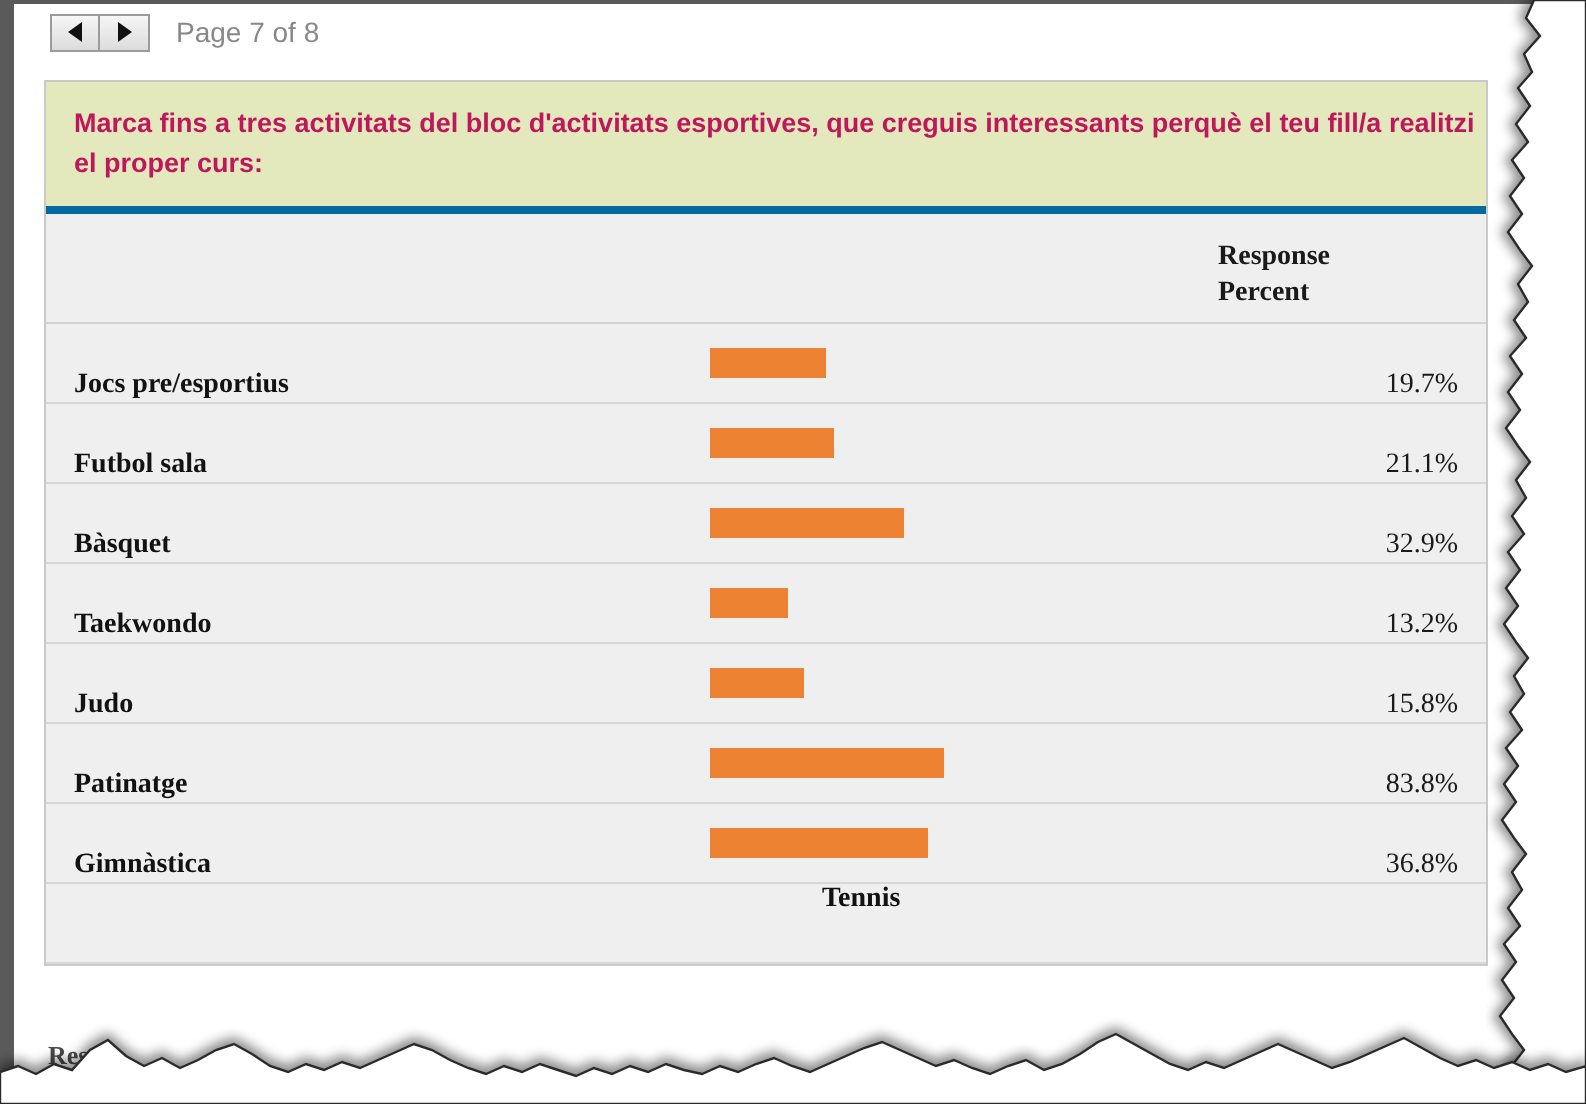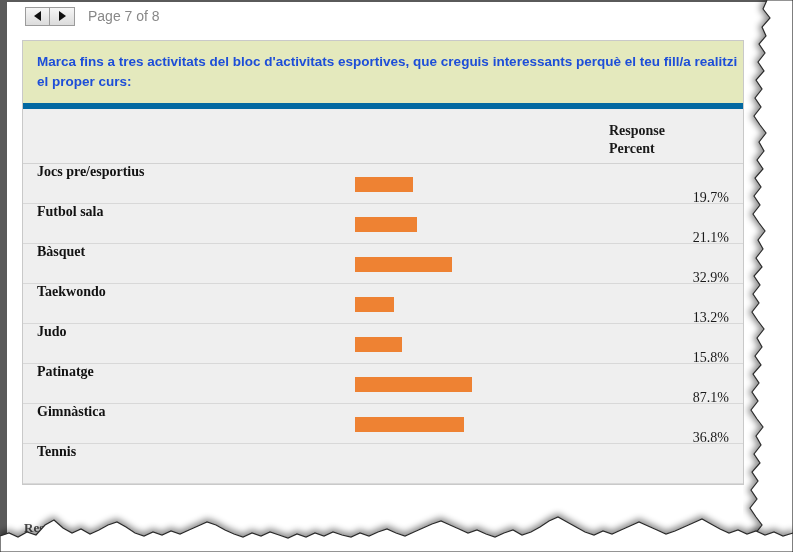--- a/index.html
+++ b/index.html
@@ -85,26 +85,26 @@
   #result-table {
     position: absolute;
     left: 22px;
     top: 40px;
     width: 722px;
     border: 1px solid #c9c9c9;
     background: #efefef;
   }
   #question-header {
     background: #e4e9bd;
-    border-bottom: 6px solid #0369a1;
+    border-bottom: 4px solid #0369a1;
     padding: 11px 0 12px 14px;
     font-family: "Liberation Sans", sans-serif;
     font-weight: bold;
     font-size: 13.5px;
-    color: #1d4ed8;
+    color: #be185d;
     line-height: 1.45;
   }
 
   .table-body { background: #efefef; }
 
   .col-head-row {
     display: flex;
     align-items: flex-end;
     height: 55px;
     border-bottom: 1px solid #d2d2d2;
@@ -116,21 +116,21 @@
     text-align: left;
     font-family: "Liberation Serif", serif;
     font-weight: bold;
     font-size: 14px;
     color: #1a1a1a;
     line-height: 1.25;
   }
 
   .data-row {
     display: flex;
-    align-items: flex-start;
+    align-items: flex-end;
     height: 40px;
     border-bottom: 1px solid #d8d8d8;
     padding: 0 14px 0 14px;
   }
   .data-row:last-child { border-bottom: 1px solid #d8d8d8; flex-direction: column; }
 
   .cell-label {
     width: 318px;
     flex: 0 0 318px;
     font-family: "Liberation Serif", serif;
@@ -255,21 +255,21 @@
             <div class="cell-bar">
               <span class="bar" style="width: 46.61px; background: rgb(238, 130, 51);"></span>
             </div>
             <div class="cell-percent">15.8%</div>
           </div>
           <div class="data-row">
             <div class="cell-label">Patinatge</div>
             <div class="cell-bar">
               <span class="bar" style="width: 116.525px; background: rgb(238, 130, 51);"></span>
             </div>
-            <div class="cell-percent">87.1%</div>
+            <div class="cell-percent">83.8%</div>
           </div>
           <div class="data-row">
             <div class="cell-label">Gimnàstica</div>
             <div class="cell-bar">
               <span class="bar" style="width: 108.56px; background: rgb(238, 130, 51);"></span>
             </div>
             <div class="cell-percent">36.8%</div>
           </div>
           <div class="data-row">
             <div class="cell-label">Tennis</div>

